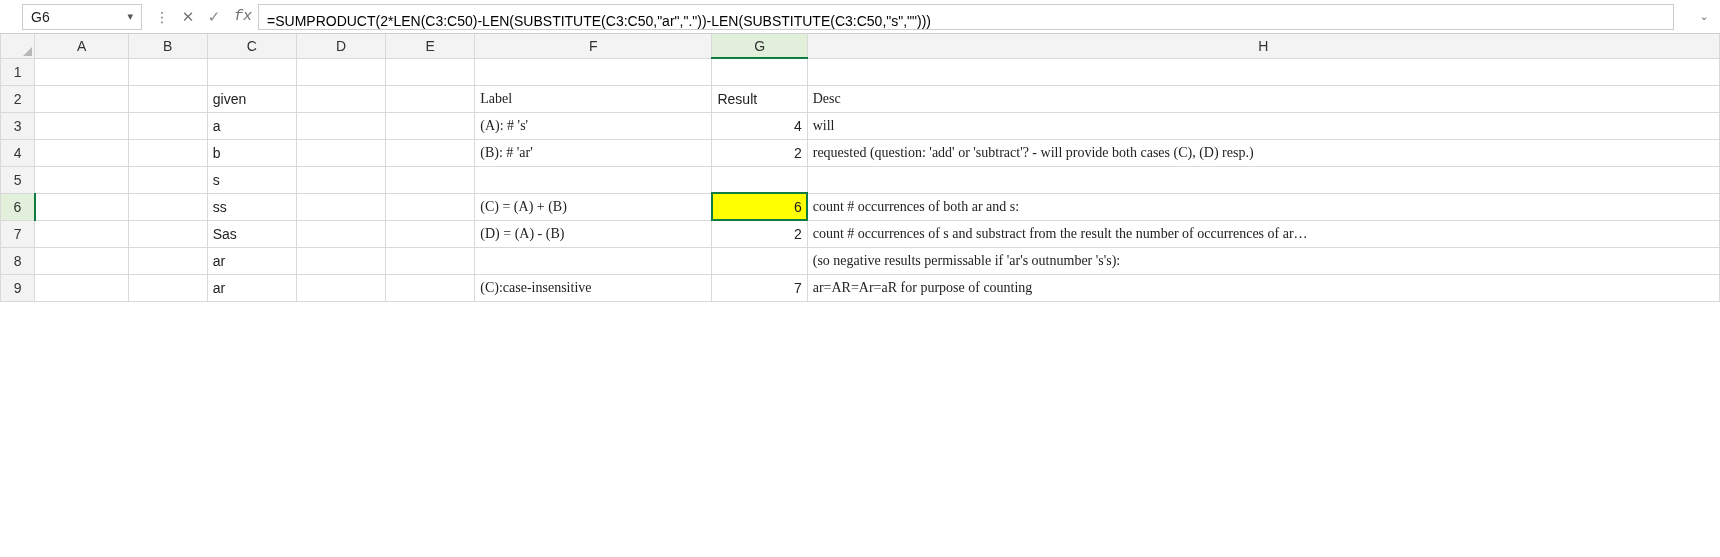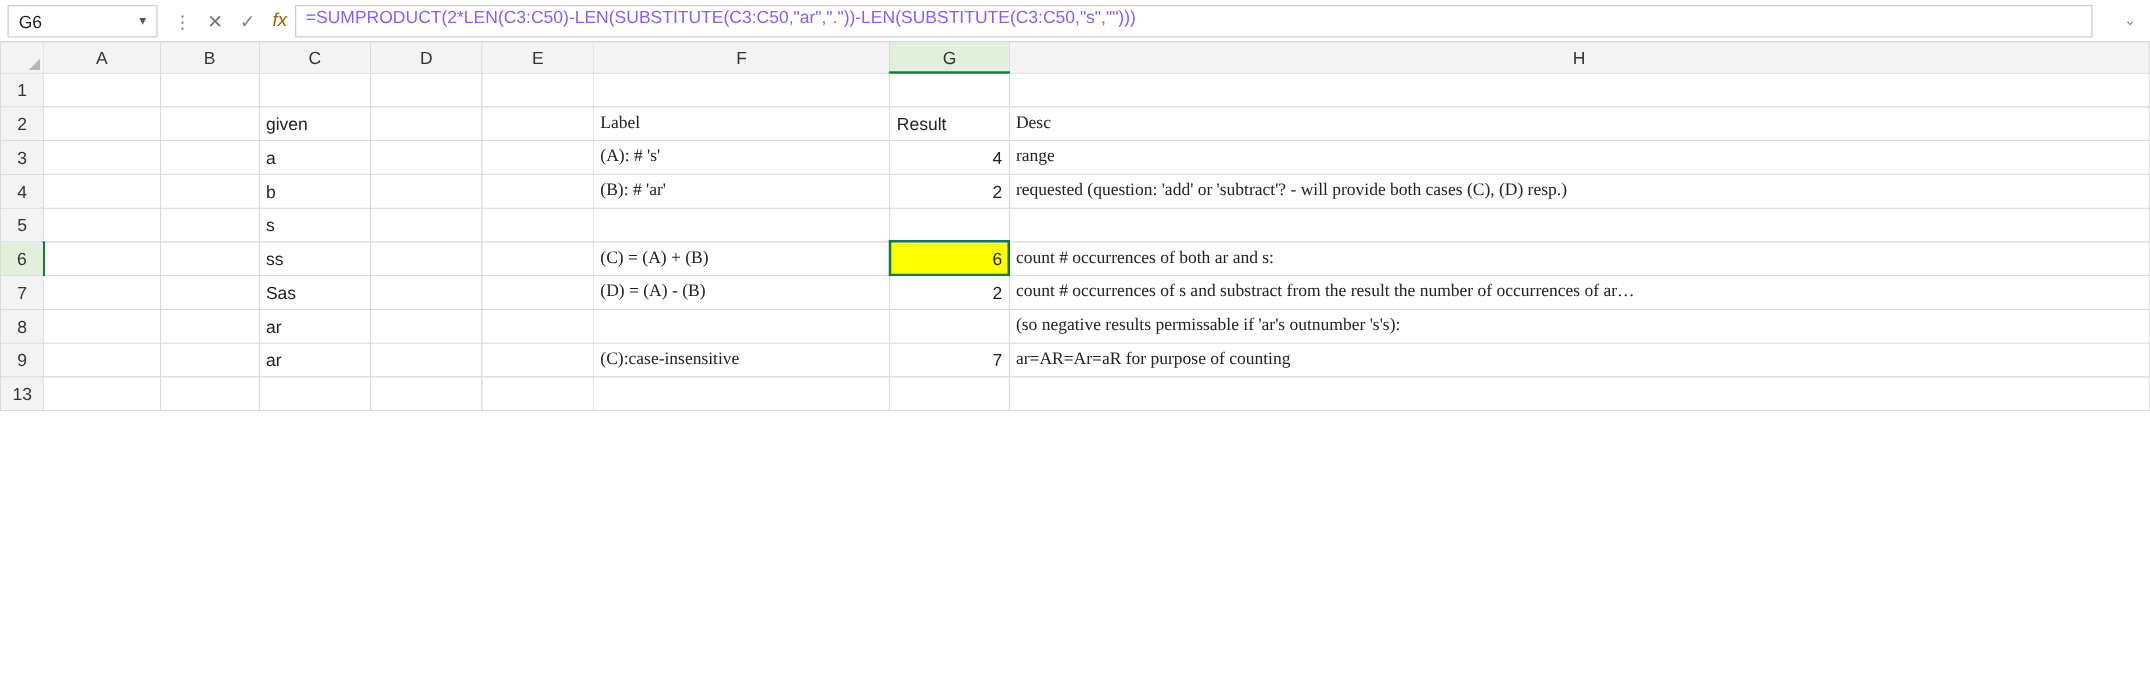--- a/index.html
+++ b/index.html
@@ -9,21 +9,21 @@
     background: #ffffff;
     color: #222;
     user-select: none;
   }
   .formula-bar {
     display: flex;
     align-items: center;
     height: 34px;
     border-bottom: 1px solid #d0d0d0;
     background: #fff;
-    padding-left: 6px;
+    padding-left: 22px;
   }
   .name-box {
     width: 120px;
     height: 26px;
     border: 1px solid #ccc;
     display: flex;
     align-items: center;
     padding: 0 8px;
     font-size: 14px;
     position: relative;
@@ -44,34 +44,34 @@
   .fb-btn {
     width: 20px; height: 20px;
     display: flex; align-items:center; justify-content:center;
     font-size: 14px;
     color: #777;
   }
   .fb-btn.cancel { font-size: 15px; }
   .fb-btn.enter { font-size: 15px; color:#888; }
   .fx-label {
     font-style: italic;
-    font-family: Liberation Sans, sans-serif;
+    font-family: Liberation Mono, monospace;
     font-size: 15px;
-    color: #a16207;
+    color: #737373;
     margin: 0 6px 0 4px;
   }
   .formula-input {
     flex: 1;
     height: 26px;
     border: 1px solid #ccc;
     padding: 0 8px;
     display: flex;
-    align-items: flex-start;
-    font-size: 14px;
-    color: #8b5cf6;
+    align-items: flex-end;
+    font-size: 14px;
+    color: #000000;
     margin-right: 20px;
     background: #fff;
   }
   .formula-expand {
     width: 20px; height:26px; display:flex; align-items:center; justify-content:center;
     color:#777; font-size:11px; margin-right:6px;
   }
   
   .grid-wrap {
     position: relative;
@@ -238,21 +238,21 @@
           <td></td>
           <td></td>
           <td><span>a</span></td>
           <td></td>
           <td></td>
           <td>
             <span class="overflow-text">(A): # 's'</span>
           </td>
           <td class="num"><span>4</span></td>
           <td>
-            <span class="overflow-text">range</span>
+            <span class="overflow-text">will</span>
           </td>
         </tr>
         <tr>
           <th class="rowhdr">4</th>
           <td></td>
           <td></td>
           <td><span>b</span></td>
           <td></td>
           <td></td>
           <td>
@@ -324,27 +324,16 @@
           <td><span>ar</span></td>
           <td></td>
           <td></td>
           <td>
             <span class="overflow-text">(C):case-insensitive</span>
           </td>
           <td class="num"><span>7</span></td>
           <td>
             <span class="overflow-text">ar=AR=Ar=aR for purpose of counting</span>
           </td>
-        </tr>
-        <tr>
-          <th class="rowhdr">13</th>
-          <td></td>
-          <td></td>
-          <td></td>
-          <td></td>
-          <td></td>
-          <td></td>
-          <td></td>
-          <td></td>
         </tr>
       </tbody>
   </table>
 </div>
 
 </body></html>

